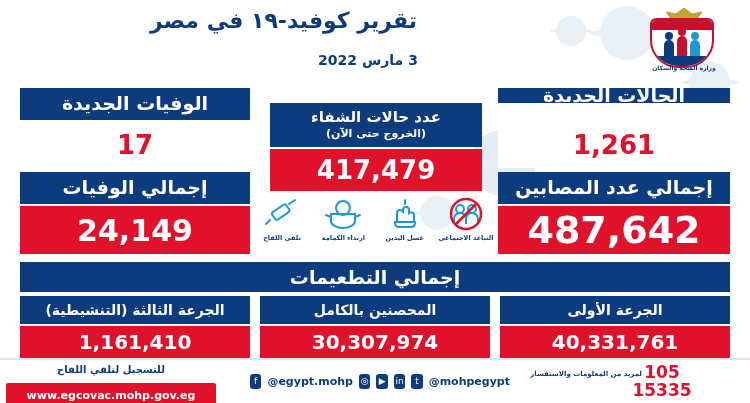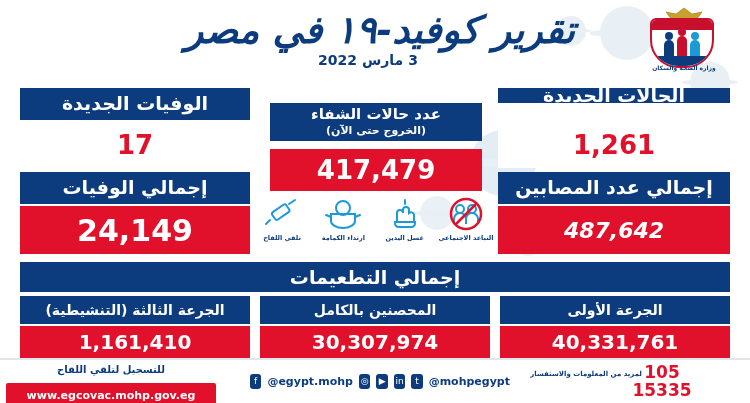--- a/index.html
+++ b/index.html
@@ -43,26 +43,25 @@
   .v5{width:34px;height:34px;left:420px;top:196px;background:#eaf1f6;}
   .v6{width:24px;height:24px;left:516px;top:232px;}
 
   
   .header{
     position:absolute;left:0;top:0;width:750px;height:84px;
     z-index:2;
   }
   .title-main{
     position:absolute;right:140px;top:8px;width:460px;
-    text-align:center;
+    text-align:left;
     color:#0c3c7d;
-    font-size:38px;
+    font-size:22px;
     font-weight:bold;
     letter-spacing:0;
-    font-style:italic;
   }
   .title-date{
     position:absolute;right:152px;top:52px;width:460px;
     text-align:center;
     color:#0c3c7d;
     font-size:14px;
     font-weight:bold;
   }
   
   .logo{
@@ -125,29 +124,29 @@
     z-index:3;
   }
 
   
   .box-new-deaths-lbl{right:500px;top:88px;width:230px;height:32px;font-size:19px;}
   .box-new-deaths-val{right:500px;top:122px;width:230px;height:46px;font-size:26px;background:#ffffff;color:#e1112c;}
   .box-total-deaths-lbl{right:500px;top:172px;width:230px;height:32px;font-size:19px;}
   .box-total-deaths-val{right:500px;top:206px;width:230px;height:48px;font-size:30px;}
 
   
-  .box-recovered-lbl{right:268px;top:103px;width:212px;height:38px;font-size:15px;flex-direction:column;text-align:center;}
+  .box-recovered-lbl{right:268px;top:103px;width:212px;height:44px;font-size:15px;flex-direction:column;text-align:center;}
   .box-recovered-lbl .sub{font-size:11px;font-weight:bold;margin-top:2px;}
   .box-recovered-val{right:268px;top:149px;width:212px;height:42px;font-size:26px;}
 
   
   .box-new-cases-lbl{right:20px;top:88px;width:232px;height:15px;font-size:19px;}
   .box-new-cases-val{right:20px;top:122px;width:232px;height:46px;font-size:26px;background:#ffffff;color:#e1112c;}
   .box-total-cases-lbl{right:20px;top:172px;width:232px;height:32px;font-size:19px;}
-  .box-total-cases-val{right:20px;top:206px;width:232px;height:48px;font-size:22px;font-style:italic;}
+  .box-total-cases-val{right:20px;top:206px;width:232px;height:48px;font-size:38px;}
 
   
   .prevent{
     position:absolute;right:256px;top:196px;width:240px;height:62px;
     display:flex;flex-direction:row-reverse;justify-content:space-between;
     z-index:3;
   }
   .prev-item{
     width:56px;text-align:center;
   }

